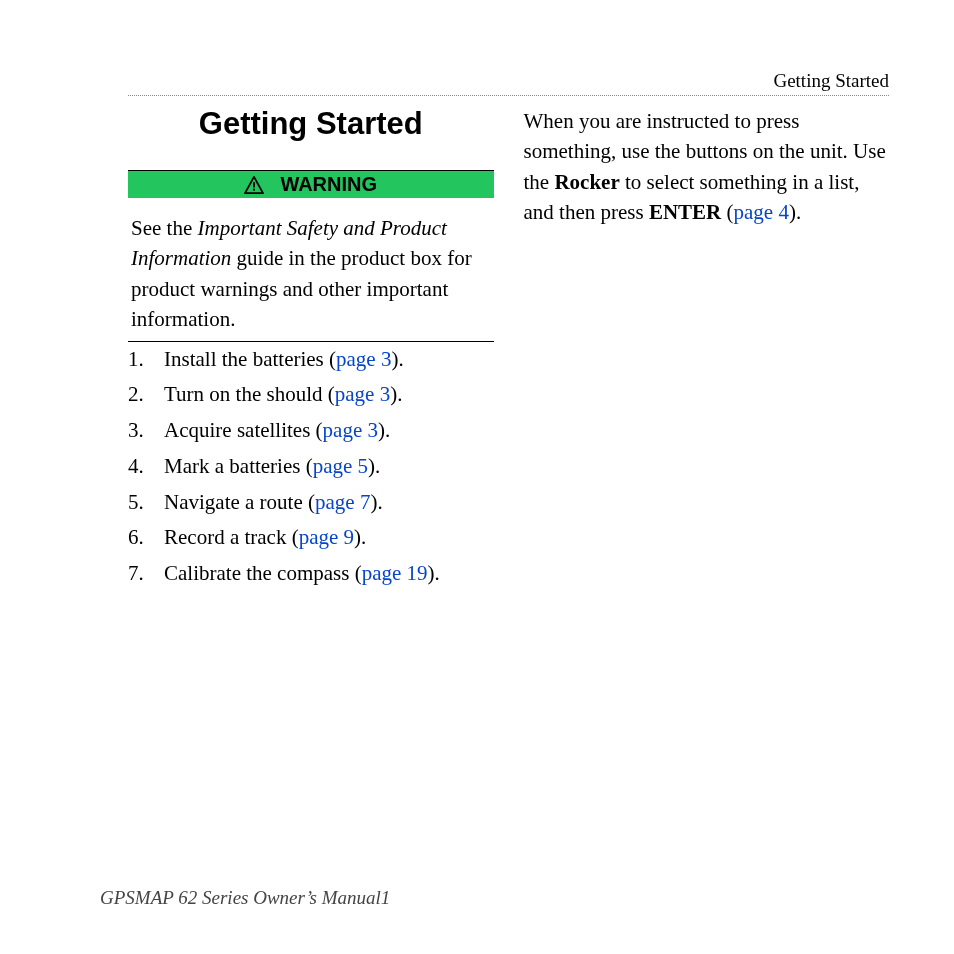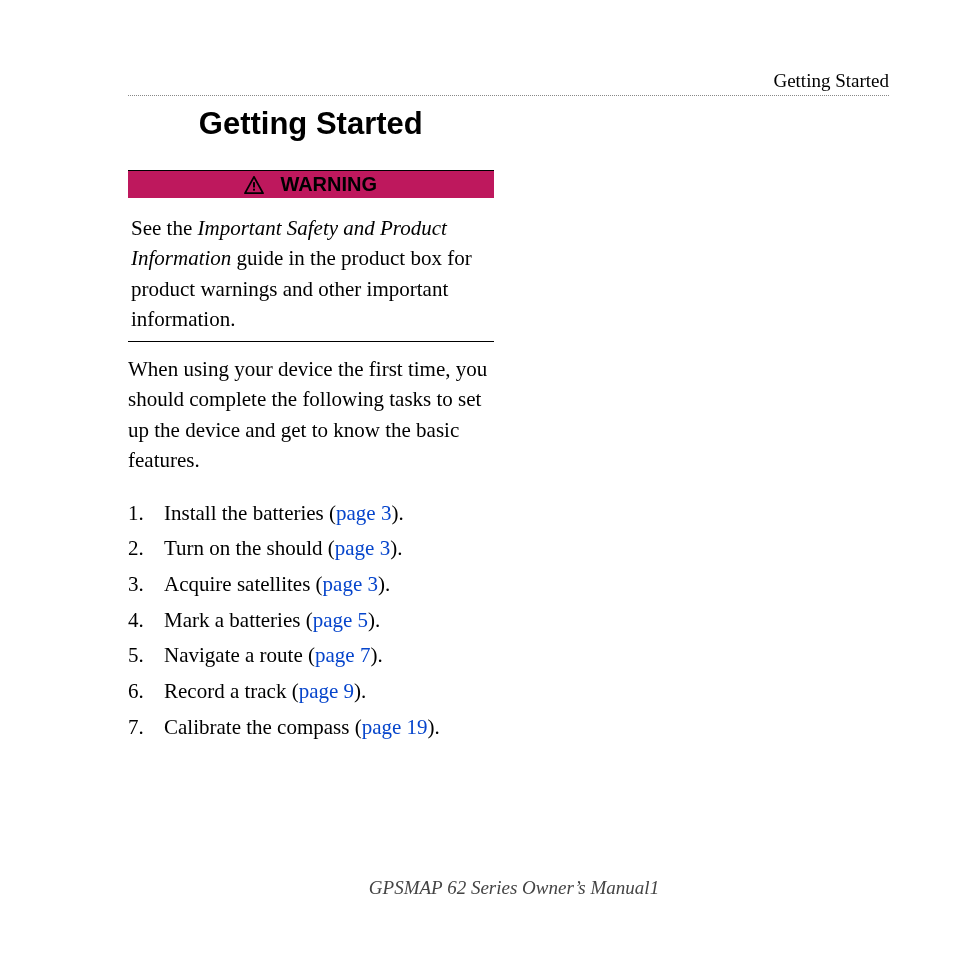--- a/index.html
+++ b/index.html
@@ -35,21 +35,21 @@
       font-weight: bold;
       font-size: 31px;
       text-align: center;
       margin-bottom: 28px;
     }
     .warning-box {
       border-top: 1px solid #000;
       border-bottom: 1px solid #000;
     }
     .warning-header {
-      background: #be185d;
+      background: #22c55e;
       display: flex;
       align-items: center;
       justify-content: center;
       gap: 16px;
       padding: 2px 0;
     }
     .warning-icon {
       width: 20px;
       height: 18px;
       display: inline-block;
@@ -100,29 +100,28 @@
       margin-bottom: 18px;
     }
     .page-link {
       color: #0645cc;
       text-decoration: none;
     }
     .italic { font-style: italic; }
     .bold { font-weight: bold; }
     .footer {
       position: absolute;
-      bottom: 55px;
+      bottom: 45px;
       left: 100px;
       right: 65px;
       display: flex;
-      justify-content: center;
+      justify-content: flex-start;
       font-style: italic;
       font-size: 19px;
       color: #444;
-      margin-left: 39px;
     }
   </style>
 </head>
 <body>
 
 <div class="page">
   <div class="header-breadcrumb">Getting Started</div>
 
   <div class="columns">
     <div class="col">
@@ -137,34 +136,36 @@
               <rect x="10.8" y="15.5" width="2.4" height="2.4" fill="#000"></rect>
             </svg>
           </span>
           <span class="warning-label">WARNING</span>
         </div>
         <div class="warning-body">
           <span>See the </span><span class="italic">Important Safety and Product Information</span><span> guide in the product box for product warnings and other important information.</span>
         </div>
       </div>
 
-      <p class="intro">When using your device the first time, you should complete the following tasks to set up the device and get to know the basic features.</p>
 
       <ol class="steps">
         <li><span class="num">1.</span><span>Install the batteries (</span><a class="page-link">page 3</a><span>).</span></li>
         <li><span class="num">2.</span><span>Turn on the should (</span><a class="page-link">page 3</a><span>).</span></li>
         <li><span class="num">3.</span><span>Acquire satellites (</span><a class="page-link">page 3</a><span>).</span></li>
         <li><span class="num">4.</span><span>Mark a batteries (</span><a class="page-link">page 5</a><span>).</span></li>
         <li><span class="num">5.</span><span>Navigate a route (</span><a class="page-link">page 7</a><span>).</span></li>
         <li><span class="num">6.</span><span>Record a track (</span><a class="page-link">page 9</a><span>).</span></li>
         <li><span class="num">7.</span><span>Calibrate the compass (</span><a class="page-link">page 19</a><span>).</span></li>
       </ol>
     </div>
 
     <div class="col">
+      <p class="body-text">
+        <span>When you are instructed to press something, use the buttons on the unit. Use the </span><span class="bold">Rocker</span><span> to select something in a list, and then press </span><span class="bold">ENTER</span><span> (</span><a class="page-link">page 4</a><span>).</span>
+      </p>
     </div>
   </div>
 </div>
 
 <div class="footer">
   <span>GPSMAP 62 Series Owner’s Manual</span>
   <span>1</span>
 </div>
 
 </body></html>

